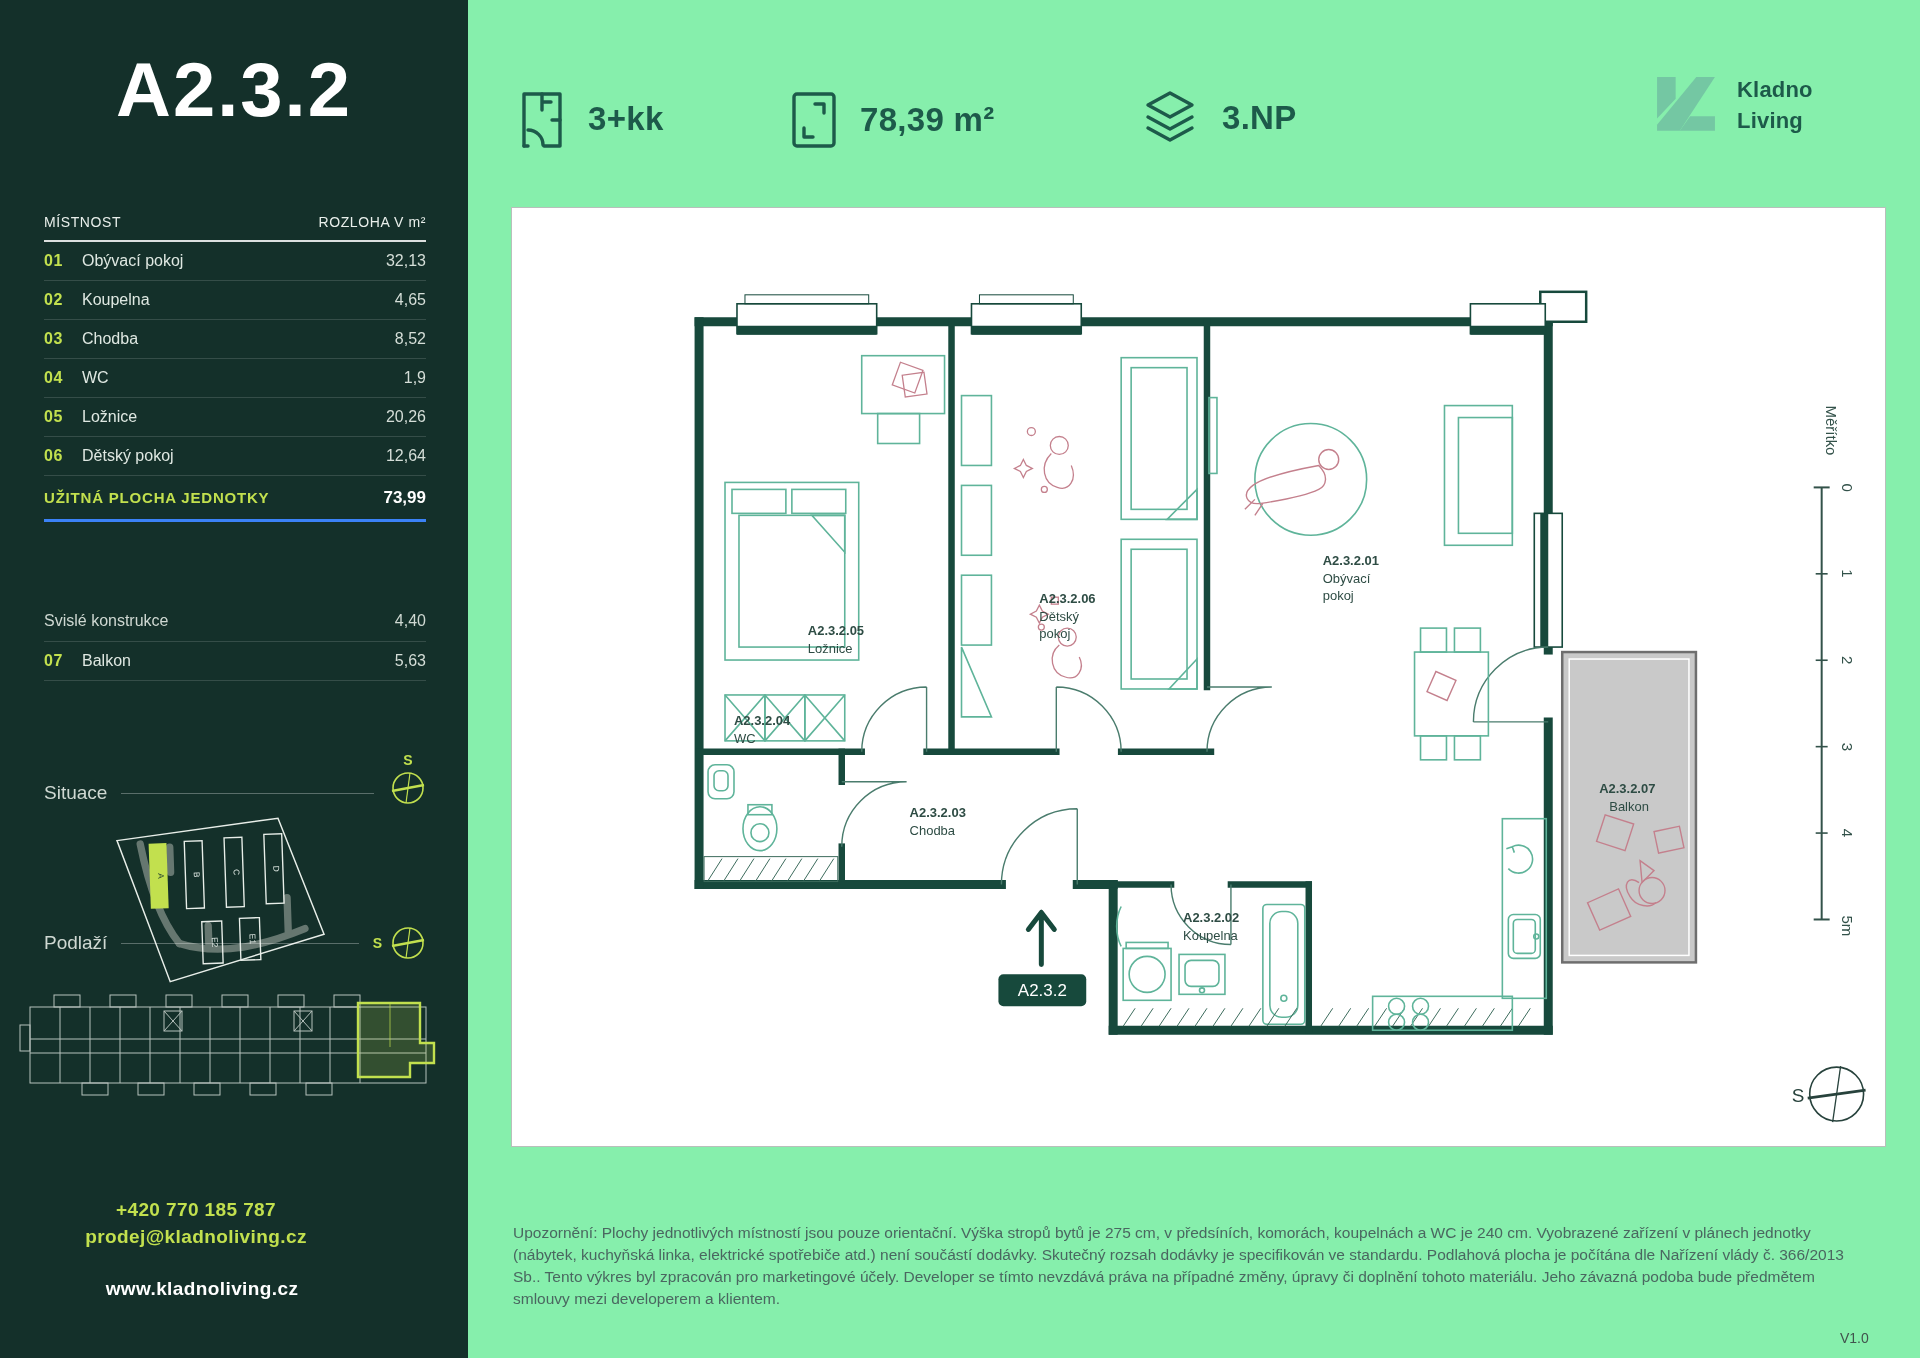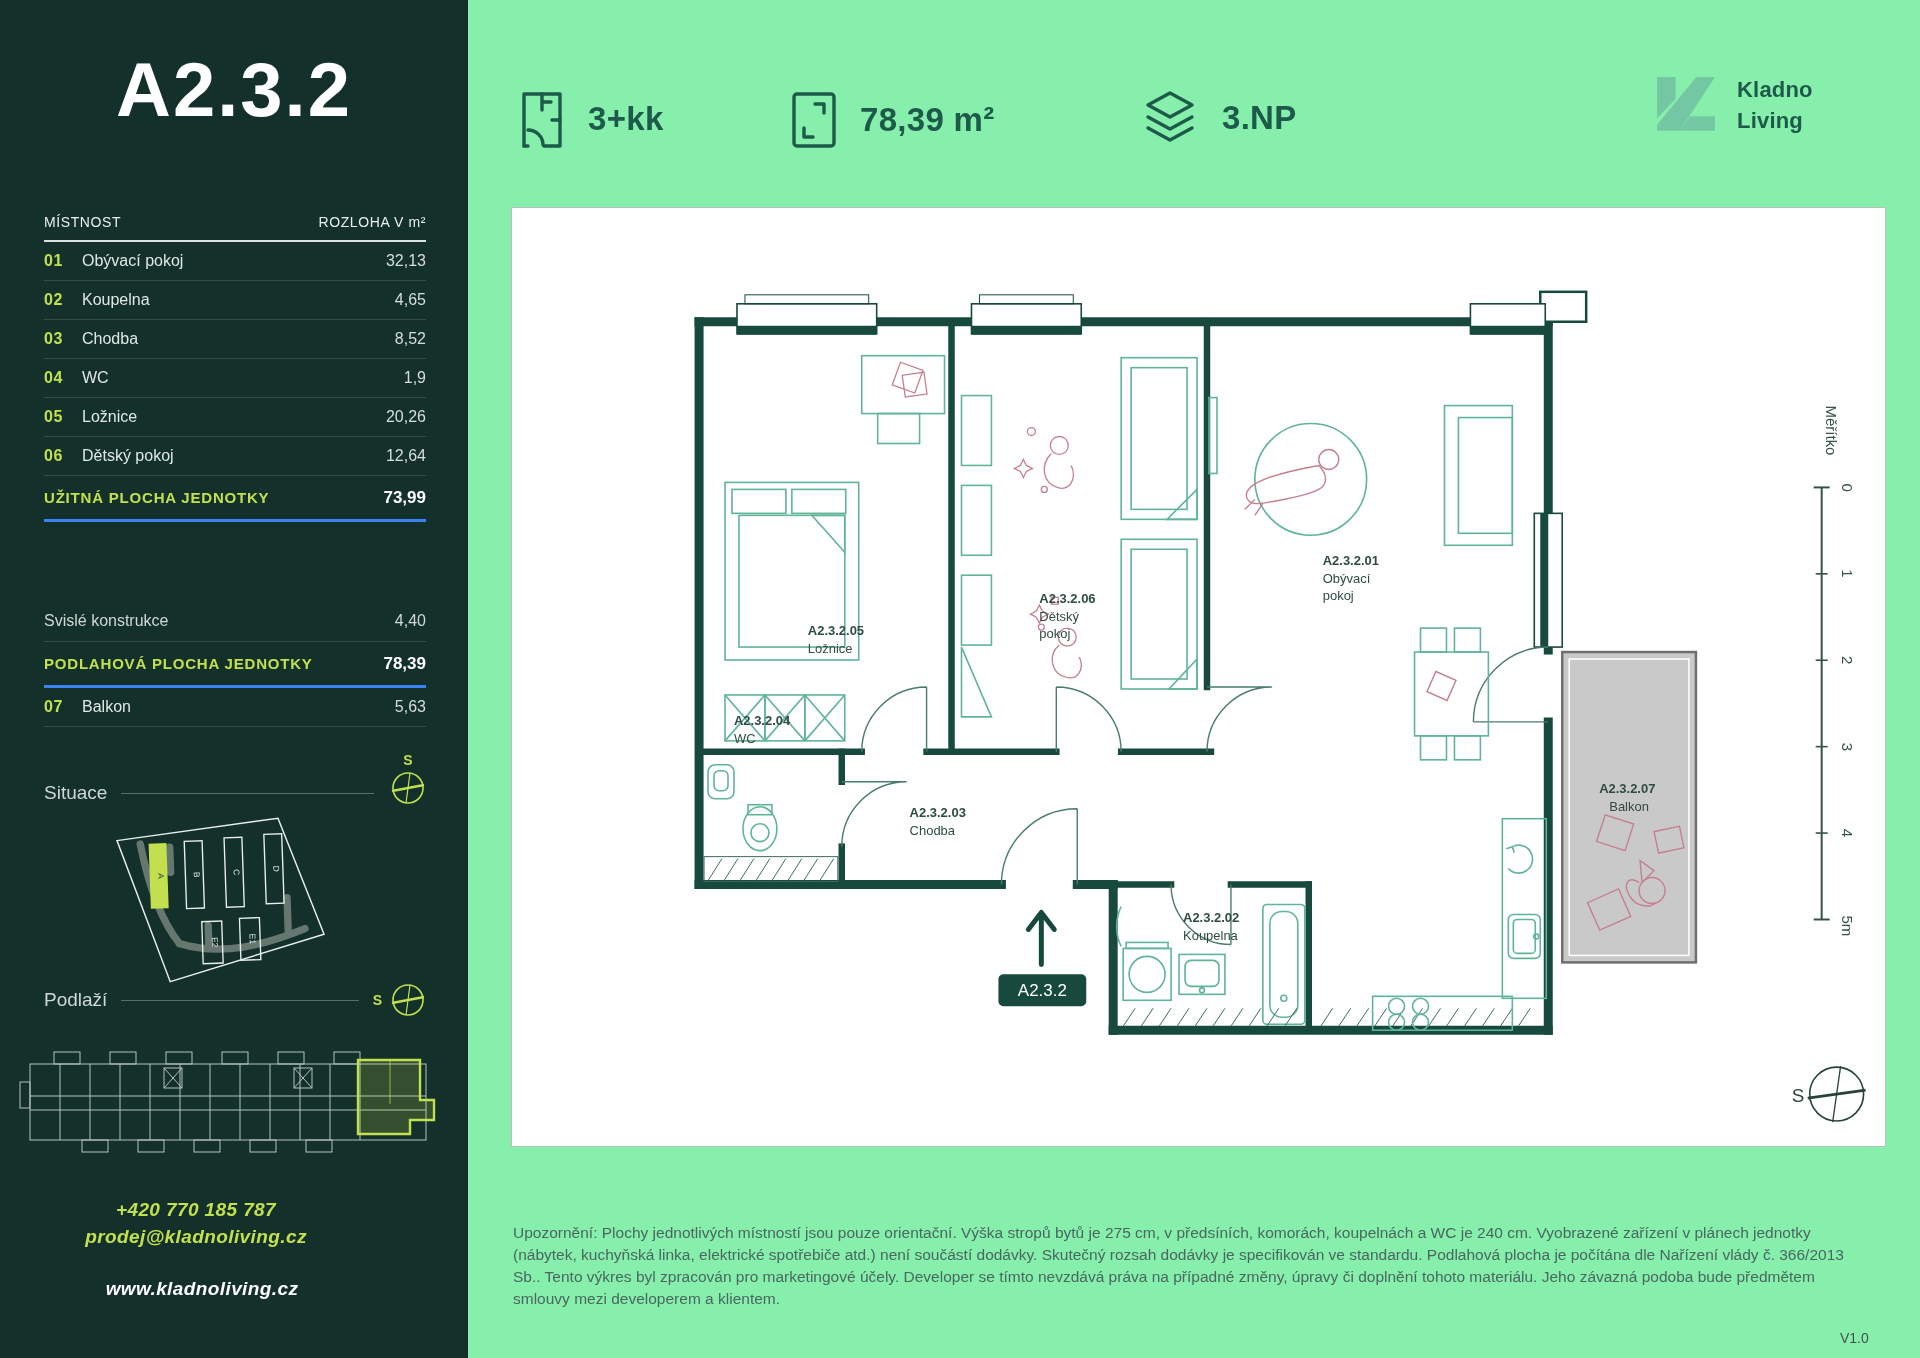--- a/index.html
+++ b/index.html
@@ -22,26 +22,26 @@
   .rt-gap { height:78px; }
   .rt-plain { display:flex; align-items:center; height:42px; border-bottom:1px solid rgba(255,255,255,.14); }
   .rt-plain .lbl { flex:1; color:#cfd8d2; }
   .rt-plain .val { color:#cfd8d2; }
 
   .side-sec { position:absolute; left:44px; right:40px; }
   .sec-head { display:flex; align-items:center; gap:14px; }
   .sec-label { font-size:19px; color:#cfd8d2; white-space:nowrap; }
   .sec-line { flex:1; border-top:1px solid rgba(255,255,255,.3); }
   .situace { top:778px; height:212px; }
-  .podlazi { top:980px; height:200px; }
+  .podlazi { top:923px; height:200px; }
   .compass-top { display:flex; flex-direction:column; align-items:center; margin-top:-26px; }
   .compass-side { display:flex; align-items:center; gap:6px; }
   .compass-letter { color:#c2e04e; font-size:14px; font-weight:600; }
 
-  .contacts { position:absolute; top:1196px; left:0; width:392px; text-align:center;font-style:italic; }
+  .contacts { position:absolute; top:1196px; left:0; width:392px; text-align:center; }
   .contacts .phone, .contacts .email { color:#c2e04e; font-size:19px; font-weight:600; line-height:27px; letter-spacing:.4px; }
   .contacts .web { color:#ffffff; font-size:19px; font-weight:600; margin-top:28px; letter-spacing:.4px;padding-left:12px; }
 
   
   .spec { position:absolute; top:90px; display:flex; align-items:center; gap:22px; color:#1d5a4a; }
   .spec .txt { font-size:33px; font-weight:600; letter-spacing:.3px; }
   .spec1 { left:516px; } .spec2 { left:790px; } .spec3 { left:1140px; }
   .logo { position:absolute; left:1655px; top:74px; display:flex; align-items:center; gap:20px; }
   .logo-text { color:#1d5a4a; font-size:22px; font-weight:700; line-height:31px; letter-spacing:.2px; }
 
@@ -98,24 +98,20 @@
         <span class="rt-val">12,64</span>
       </div>
       <div class="rt-total">
         <span class="lbl">UŽITNÁ PLOCHA JEDNOTKY</span>
         <span class="val">73,99</span>
       </div>
       <div class="rt-gap"></div>
       <div class="rt-plain">
         <span class="lbl">Svislé konstrukce</span>
         <span class="val">4,40</span>
-      </div>
-      <div class="rt-total">
-        <span class="lbl">PODLAHOVÁ PLOCHA JEDNOTKY</span>
-        <span class="val">78,39</span>
       </div>
       <div class="rt-row">
         <span class="rt-num">07</span>
         <span class="rt-name">Balkon</span>
         <span class="rt-val">5,63</span>
       </div>
     </div>
 
     <section class="side-sec situace">
       <div class="sec-head">

